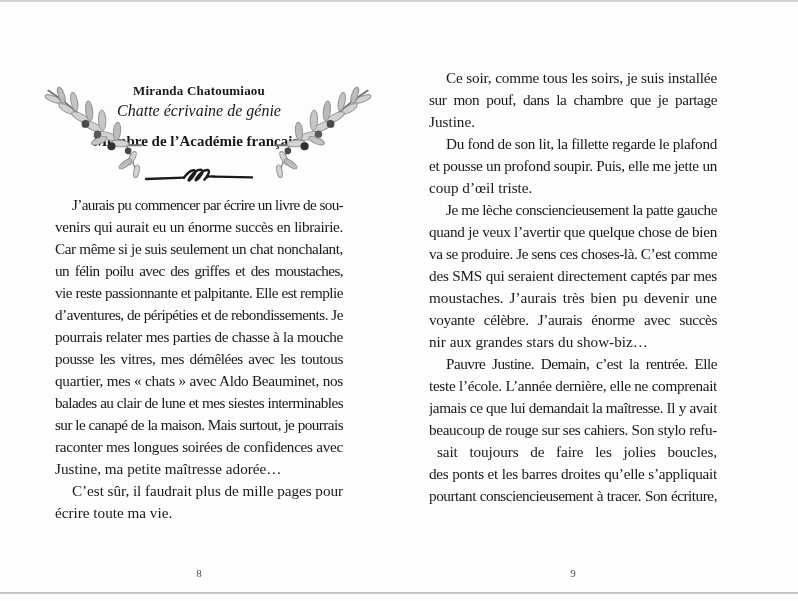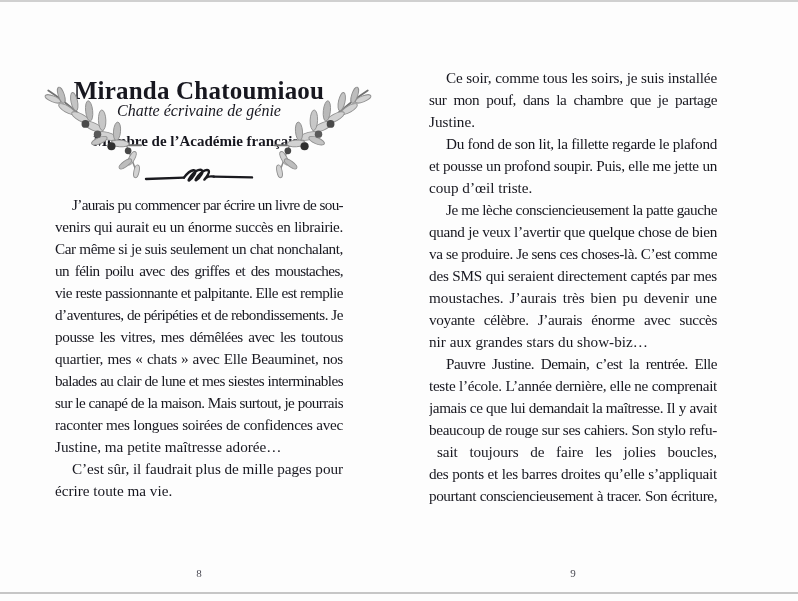--- a/index.html
+++ b/index.html
@@ -11,21 +11,21 @@
   }
   .edge-rule{position:absolute;left:0;right:0;height:2px;background:#d0d0d0;}
   .edge-rule.top{top:0;}
   .edge-rule.bottom{top:592px;background:#c6c6c6;height:2px;}
   .page{position:absolute;top:0;width:288px;height:601px;}
   .page-left{left:55px;}
   .page-right{left:429px;}
 
   
   .hdr{position:relative;padding-top:80px;text-align:center;}
-  .hdr-title{font-size:25px;line-height:21px;font-weight:bold;letter-spacing:.2px;}
+  .hdr-title{font-size:13px;line-height:21px;font-weight:bold;letter-spacing:.2px;}
   .hdr-sub{font-size:16px;line-height:19px;font-style:italic;}
   .hdr-affil{margin-top:12px;font-size:15px;line-height:18px;font-weight:bold;}
   .ornament{position:absolute;width:104px;height:104px;top:84px;}
   .ornament.left{left:-16px;transform:scaleX(-1);}
   .ornament.right{right:-34px;}
   .divider-wrap{text-align:center;margin-top:14px;height:26px;}
 
   
   .body-text{font-size:15.2px;}
   .page-left .body-text{margin-top:4px;}
@@ -101,22 +101,23 @@
       </svg>
     </div>
     <div class="body-text">
         <div class="para">
           <div class="ln first" style="letter-spacing: -0.65px;">J’aurais pu commencer par écrire un livre de sou-</div>
           <div class="ln" style="letter-spacing: -0.3px;">venirs qui aurait eu un énorme succès en librairie.</div>
           <div class="ln" style="letter-spacing: -0.4px;">Car même si je suis seulement un chat nonchalant,</div>
           <div class="ln" style="letter-spacing: -0.6px;">un félin poilu avec des griffes et des moustaches, ma</div>
           <div class="ln" style="letter-spacing: -0.5px;">vie reste passionnante et palpitante. Elle est remplie</div>
           <div class="ln" style="letter-spacing: -0.5px;">d’aventures, de péripéties et de rebondissements. Je</div>
+          <div class="ln" style="letter-spacing: -0.35px;">pourrais relater mes parties de chasse à la mouche</div>
           <div class="ln" style="letter-spacing: -0.4px;">pousse les vitres, mes démêlées avec les toutous du</div>
-          <div class="ln" style="letter-spacing: -0.25px;">quartier, mes « chats » avec Elle Beauminet, nos</div>
+          <div class="ln" style="letter-spacing: -0.25px;">quartier, mes « chats » avec Aldo Beauminet, nos</div>
           <div class="ln" style="letter-spacing: -0.55px;">balades au clair de lune et mes siestes interminables</div>
           <div class="ln" style="letter-spacing: -0.55px;">sur le canapé de la maison. Mais surtout, je pourrais</div>
           <div class="ln" style="letter-spacing: -0.3px;">raconter mes longues soirées de confidences avec</div>
           <div class="ln last" style="">Justine, ma petite maîtresse adorée…</div>
         </div>
         <div class="para">
           <div class="ln first" style="letter-spacing: -0.05px;">C’est sûr, il faudrait plus de mille pages pour</div>
           <div class="ln last" style="">écrire toute ma vie.</div>
         </div>
       </div>

